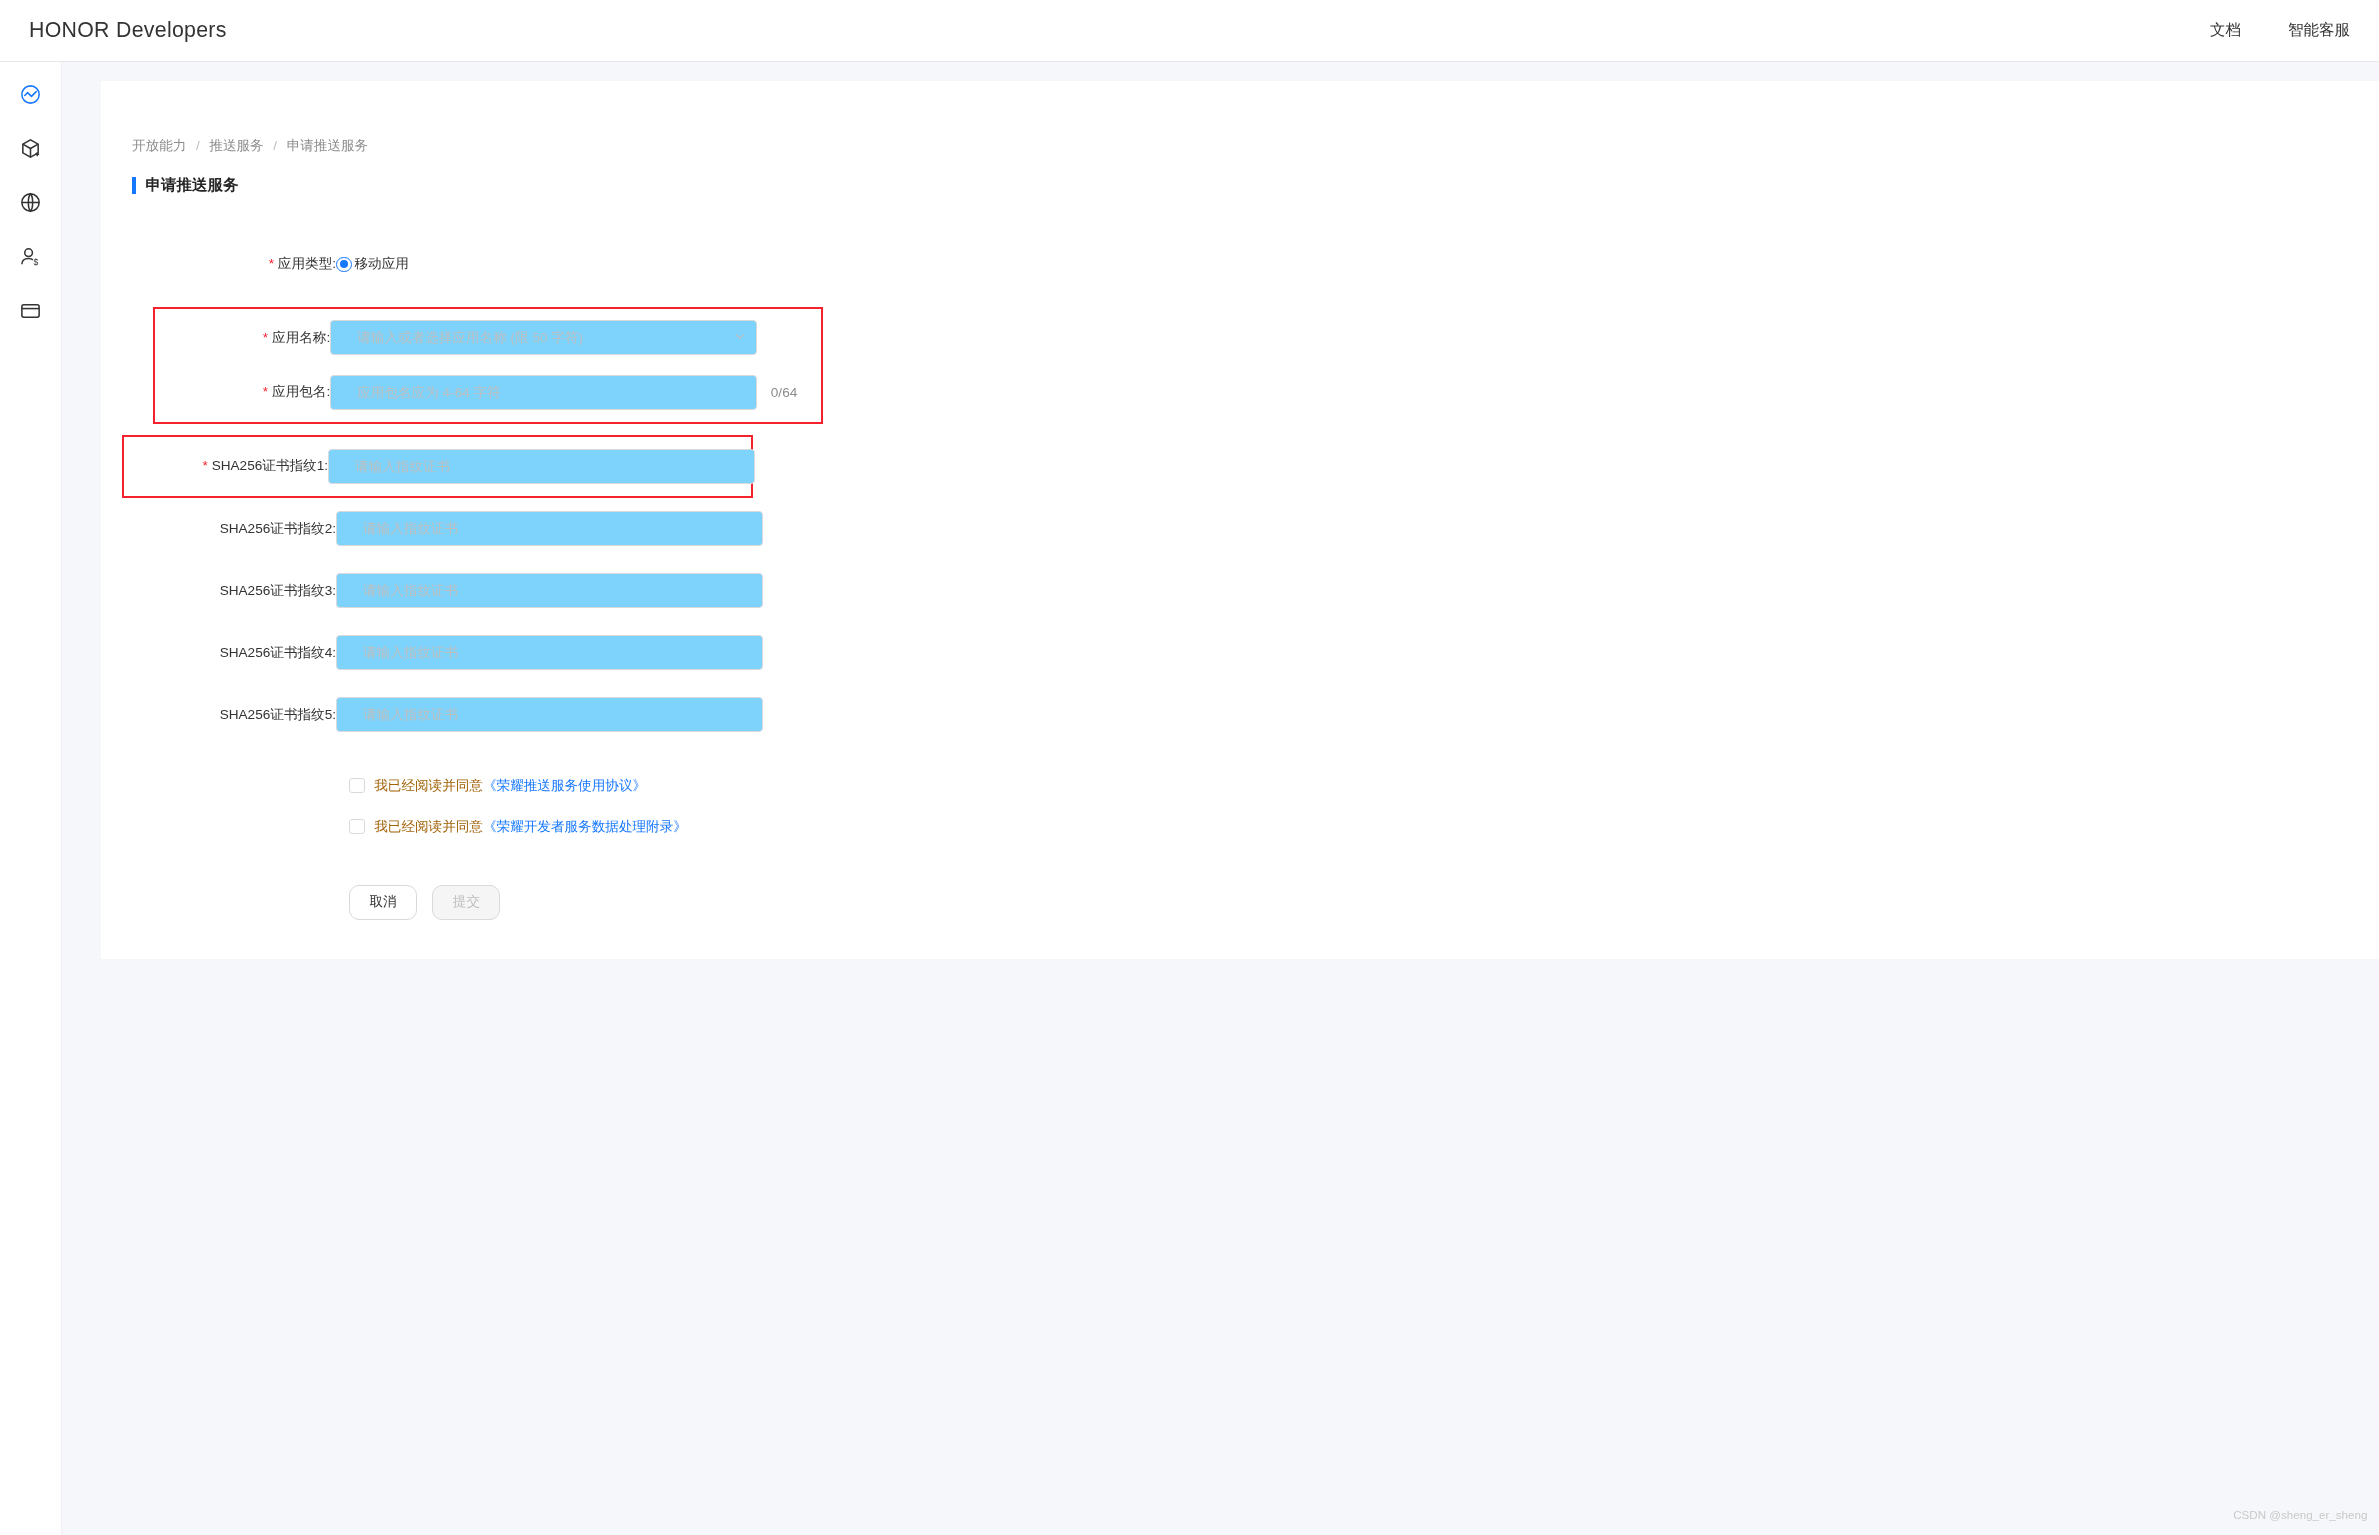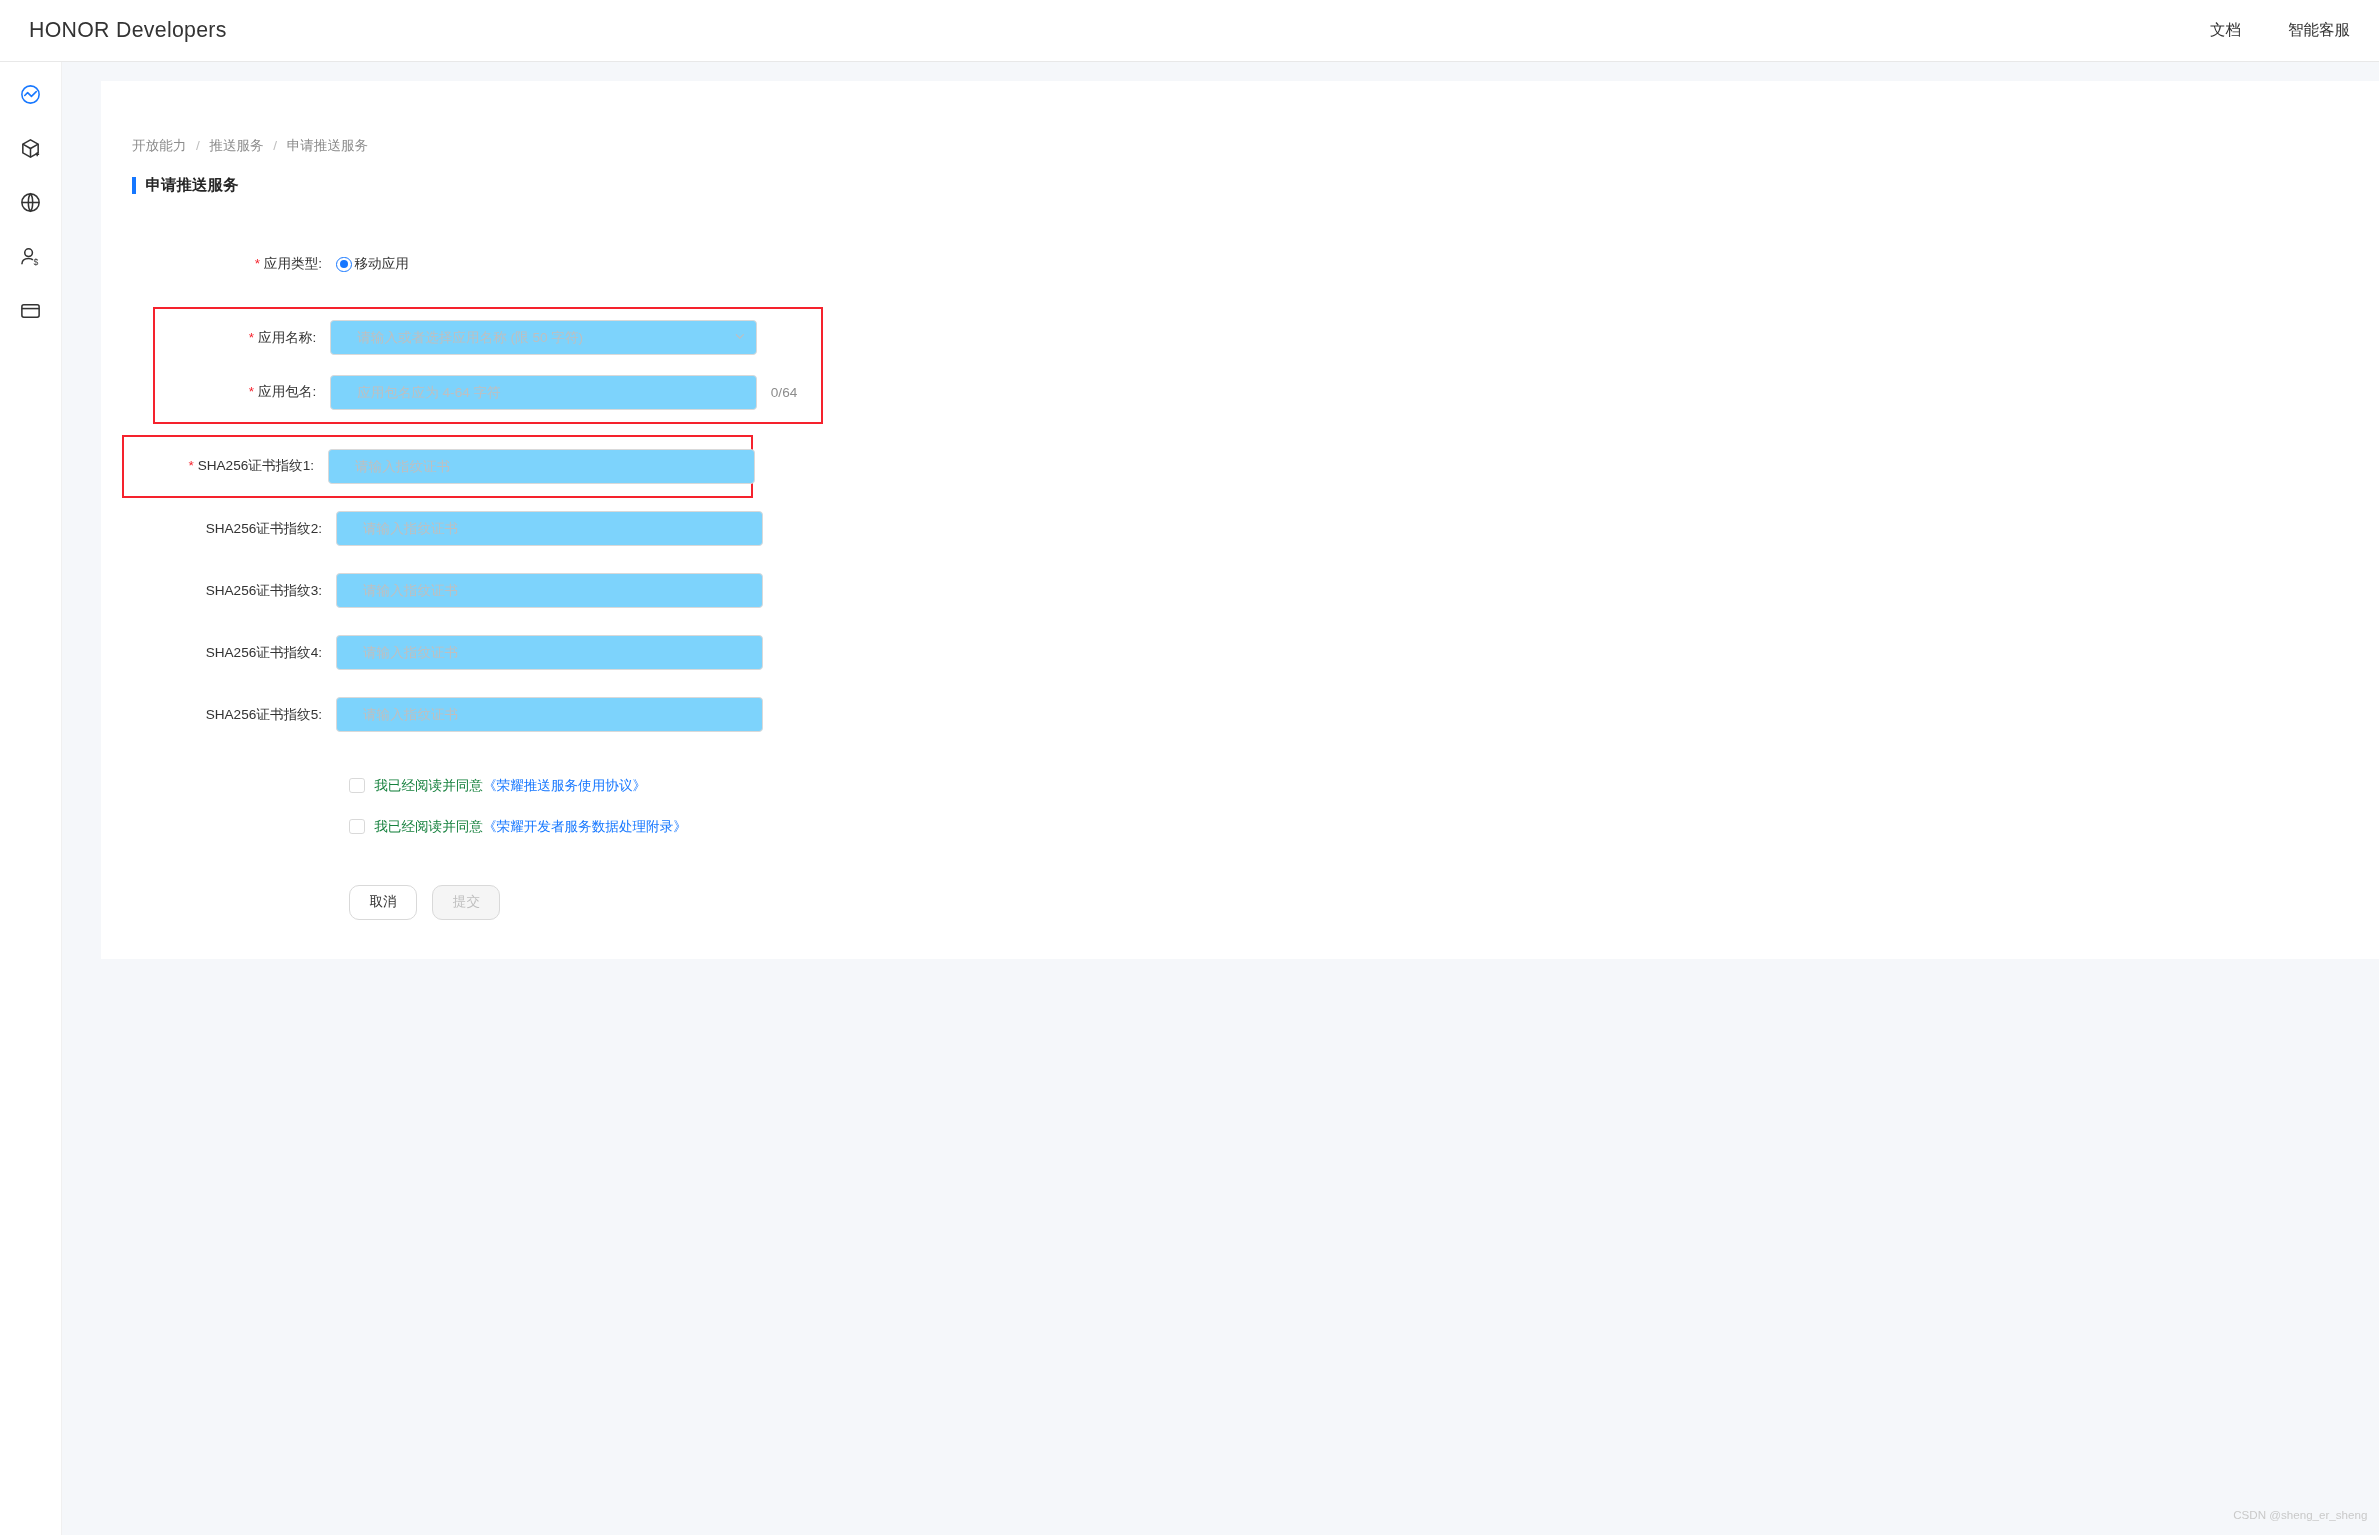--- a/index.html
+++ b/index.html
@@ -114,21 +114,21 @@
       display: flex;
       align-items: center;
       margin-bottom: 23px;
       height: 39px;
     }
     .form-label {
       width: 175px;
       text-align: right;
       font-size: 13.6px;
       color: #333;
-      padding-right: 14px;
+      padding-right: 0;
       flex-shrink: 0;
     }
     .form-label .req {
       color: #f5222d;
       margin-right: 3.9px;
     }
     .form-control-col {
       display: flex;
       align-items: center;
     }
@@ -223,21 +223,21 @@
     .checkbox {
       width: 15.5px;
       height: 15.5px;
       border: 1px solid #d9d9d9;
       border-radius: 2.9px;
       margin-right: 9.7px;
       cursor: pointer;
       flex-shrink: 0;
     }
     .agreement-text {
-      color: #15803d;
+      color: #a16207;
     }
     .agreement-link {
       color: #1677ff;
       cursor: pointer;
     }
     .button-row {
       margin-left: 188px;
       margin-top: 49px;
       display: flex;
       gap: 15.5px;

